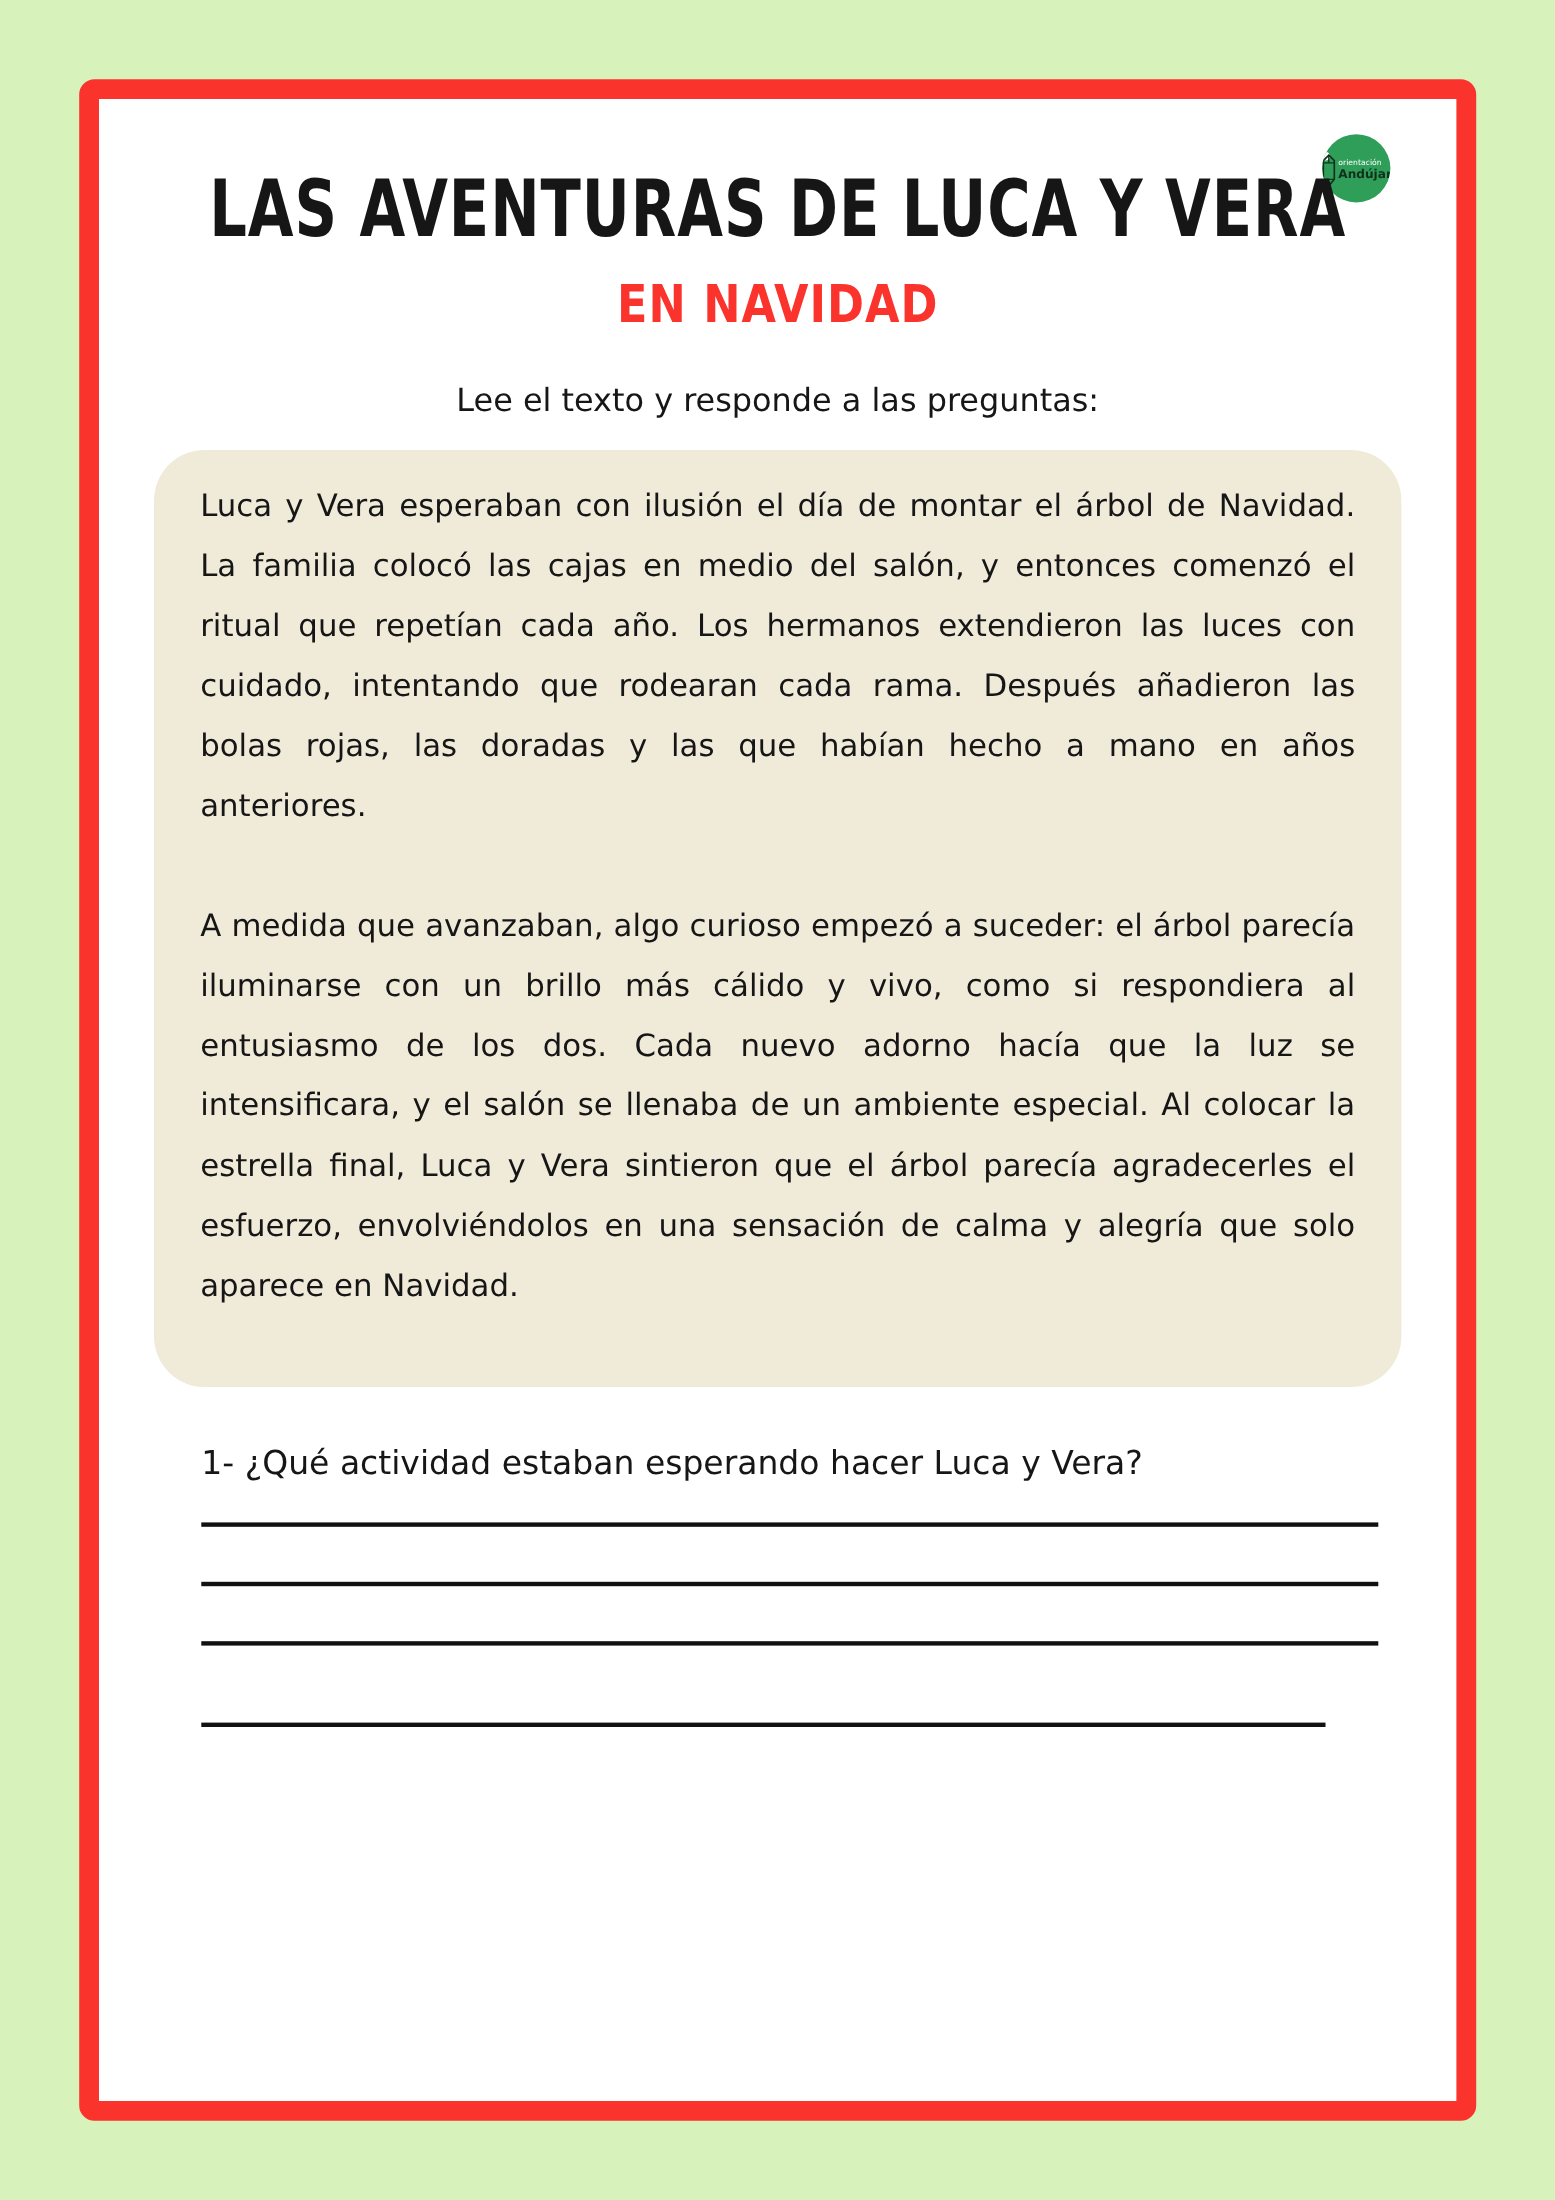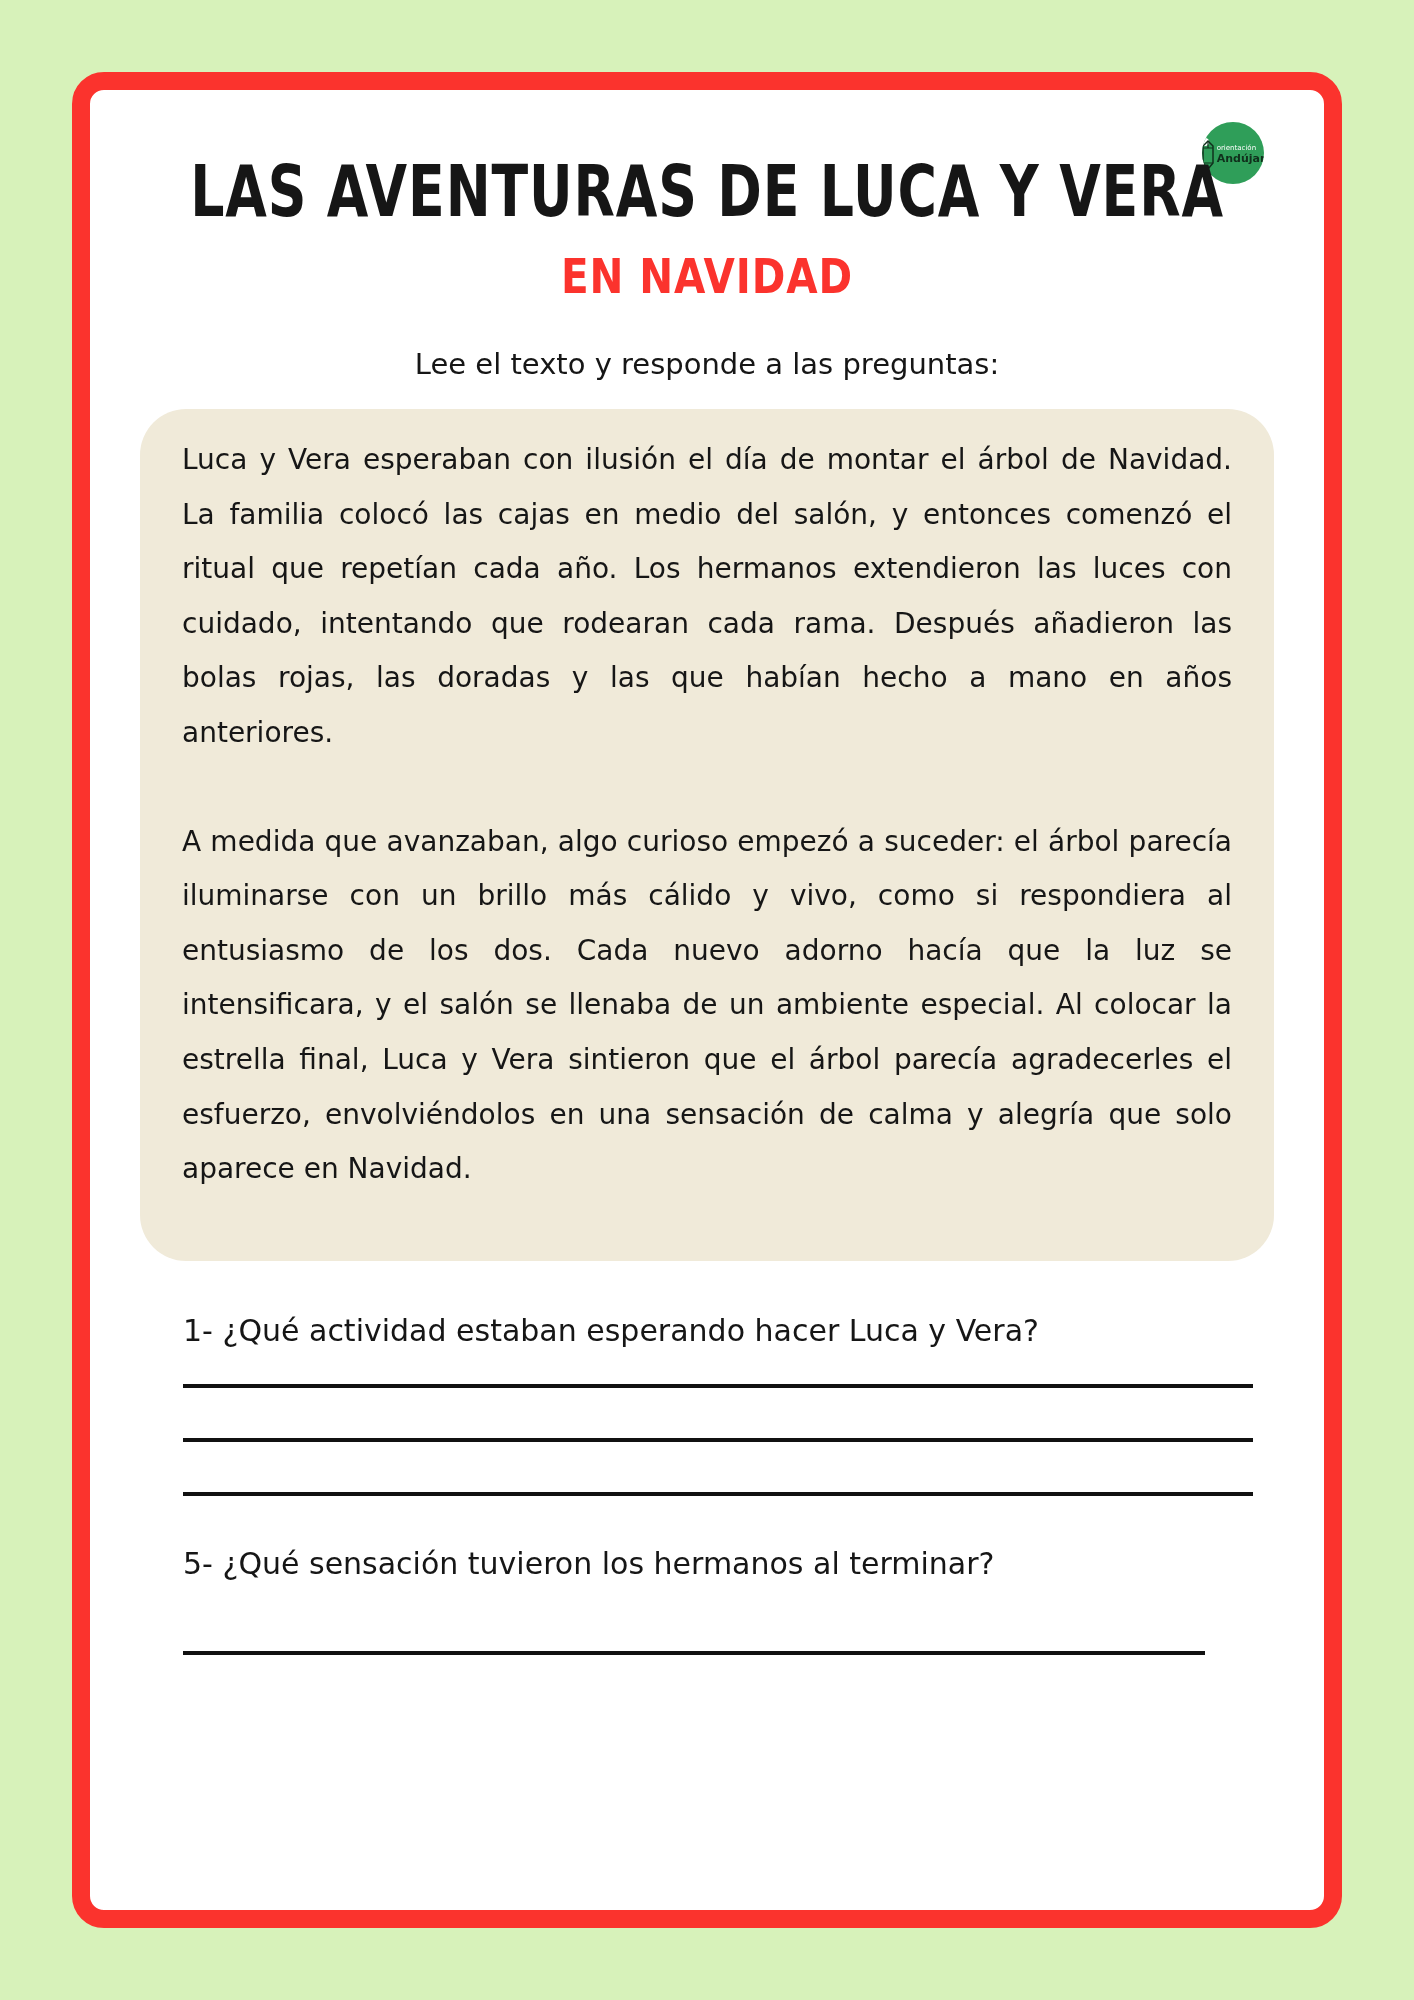--- a/index.html
+++ b/index.html
@@ -12,21 +12,21 @@
     background:var(--bg);
     font-family:"DejaVu Sans","Liberation Sans",sans-serif;
     color:var(--ink);
   }
   .card{
     position:relative;
     width:1270px;height:1856px;
     margin:72px auto 0;
     background:#ffffff;
     border:18px solid var(--red);
-    border-radius:32px;
+    border-radius:14px;
   }
   .logo{
     position:absolute;top:32px;right:60px;
     width:62px;height:62px;border-radius:50%;
     background:var(--logo-green);
     display:flex;align-items:center;justify-content:center;
     overflow:hidden;
   }
   .logo-inner{display:flex;align-items:center;gap:2px;transform:translateY(1px);}
   .logo-text{line-height:1;text-align:left;}
@@ -133,21 +133,17 @@
   <div class="question">
     <hr class="answer-line">
   </div>
 
   <div class="question">
     <hr class="answer-line">
   </div>
 
 
   <div class="question">
-    <div class="q-text">
-      <span>5- </span>
-      <span>¿Qué sensación tuvieron los hermanos al terminar? </span>
-    </div>
     <hr class="answer-line">
   </div>
 </div>
 
 </div>
 
 </body></html>

